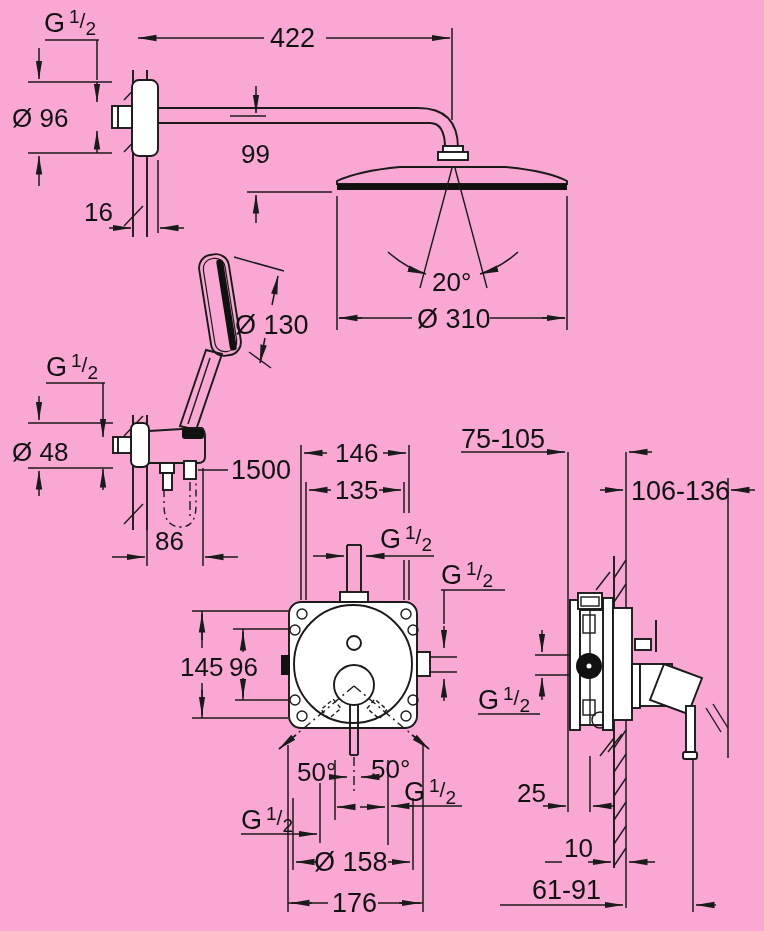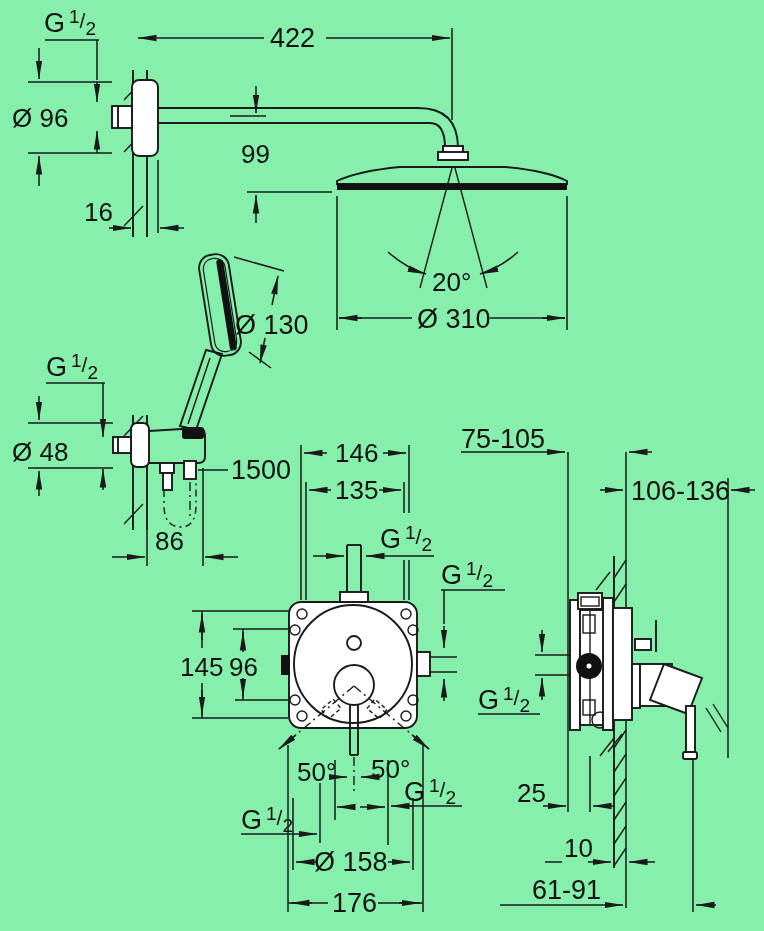--- a/index.html
+++ b/index.html
@@ -1,16 +1,16 @@
 <!DOCTYPE html>
 <html><head>
 <meta charset="utf-8">
 <style>
   html,body{margin:0;padding:0;background:#ffffff;}
-  .stage{position:relative;width:764px;height:931px;background:#86efac;overflow:hidden;}
+  .stage{position:relative;width:764px;height:931px;background:#f9a8d4;overflow:hidden;}
   svg{position:absolute;left:0;top:0;}
   text{fill:#111;font-family:"Liberation Sans", sans-serif;}
   .t26{font-size:26px;}
   .t27{font-size:27px;}
   .sup{font-size:19px;}
   .frac{font-size:21px;}
   .ln{stroke:#1a1a1a;stroke-width:1.9;fill:none;}
   .thin{stroke:#1a1a1a;stroke-width:1.4;fill:none;}
   .dim{stroke:#1a1a1a;stroke-width:1.5;fill:none;}
   .dash{stroke:#1a1a1a;stroke-width:1.4;fill:none;stroke-dasharray:9 4 2 4;}

